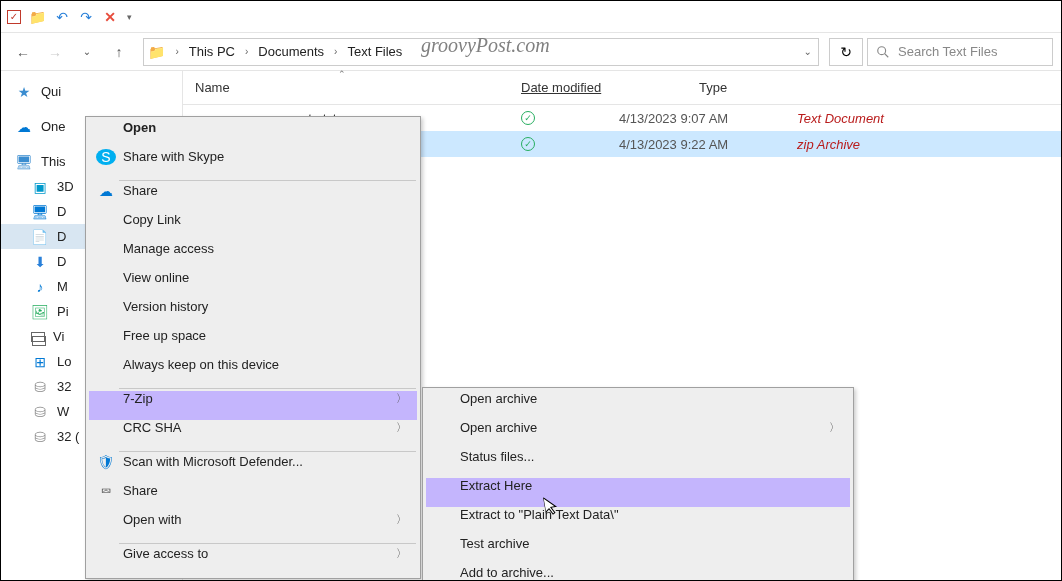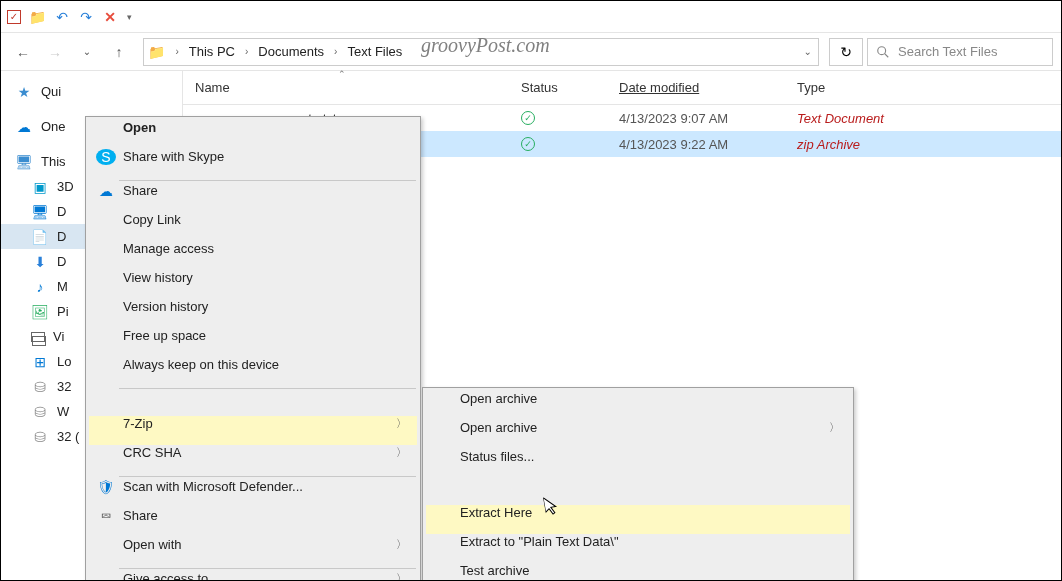--- a/index.html
+++ b/index.html
@@ -62,21 +62,21 @@
 .row .c-status { width: 98px; padding-left: 12px; }
 .row .c-date { width: 178px; padding-left: 12px; color: #555; }
 .row .c-type { flex: 1; padding-left: 12px; color: #b91c1c; font-style: italic; }
 .status-ok { width: 14px; height: 14px; border: 1.5px solid #27ae60; border-radius: 50%; display: flex; align-items: center; justify-content: center; color: #27ae60; font-size: 9px; }
 
 .ctxmenu { position: absolute; background: #eee; border: 1px solid #a0a0a0; box-shadow: 2px 2px 4px rgba(0,0,0,0.2); z-index: 10; padding: 3px; }
 .ctx1 { left: 84px; top: 115px; width: 336px; }
 .ctx2 { left: 421px; top: 386px; width: 432px; }
 .ctx-item { display: flex; align-items: flex-start; height: 29px; padding-left: 34px; position: relative; color: #222; }
 .ctx-item.bold { font-weight: bold; }
-.ctx-item.hover { background: #fef9c3; margin-top: 27px; }
+.ctx-item.hover { background: #c4b5fd; }
 .ctx-item .mi-icon { position: absolute; left: 7px; width: 20px; text-align: center; font-size: 14px; }
 .ctx-item .arrow { position: absolute; right: 10px; font-size: 11px; color: #555; }
 .ctx-sep { height: 1px; background: #c8c8c8; margin: 2px 1px 2px 30px; }
 .mi-skype { color: #00aff0; background: #00aff0; color: #fff; border-radius: 50%; width: 16px; height: 16px; font-size: 10px; line-height: 16px; }
 .mi-cloud { color: #0078d4; }
 .mi-shield { color: #0078d4; }
 .mi-share { color: #333; }
 
 .cursor { position: absolute; left: 544px; top: 495px; z-index: 20; font-size: 16px; color: #000; pointer-events: none; transform: rotate(-10deg); }
 </style>
@@ -181,21 +181,20 @@
         <span class="si-icon ic-drv">⛁</span>
         <span>32 (</span>
       </div>
     </div>
   <div class="main">
     <div class="cols">
       <div class="col col-name">
           <span>Name</span>
           <span class="sort">⌃</span>
         </div>
-      <div class="col col-status">Status</div>
       <div class="col col-date">Date modified</div>
       <div class="col col-type">Type</div>
     </div>
     <div id="filerows">
         <div class="row">
           <div class="c-name">
             <span>ata.txt</span>
           </div>
           <div class="c-status">
             <span class="status-ok">✓</span>
@@ -230,21 +229,21 @@
       <span class="mi-icon mi-cloud">☁</span>
       <span>Share</span>
     </div>
     <div class="ctx-item">
       <span>Copy Link</span>
     </div>
     <div class="ctx-item">
       <span>Manage access</span>
     </div>
     <div class="ctx-item">
-      <span>View history</span>
+      <span>View online</span>
     </div>
     <div class="ctx-item">
       <span>Version history</span>
     </div>
     <div class="ctx-item">
       <span>Free up space</span>
     </div>
     <div class="ctx-item">
       <span>Always keep on this device</span>
     </div>

